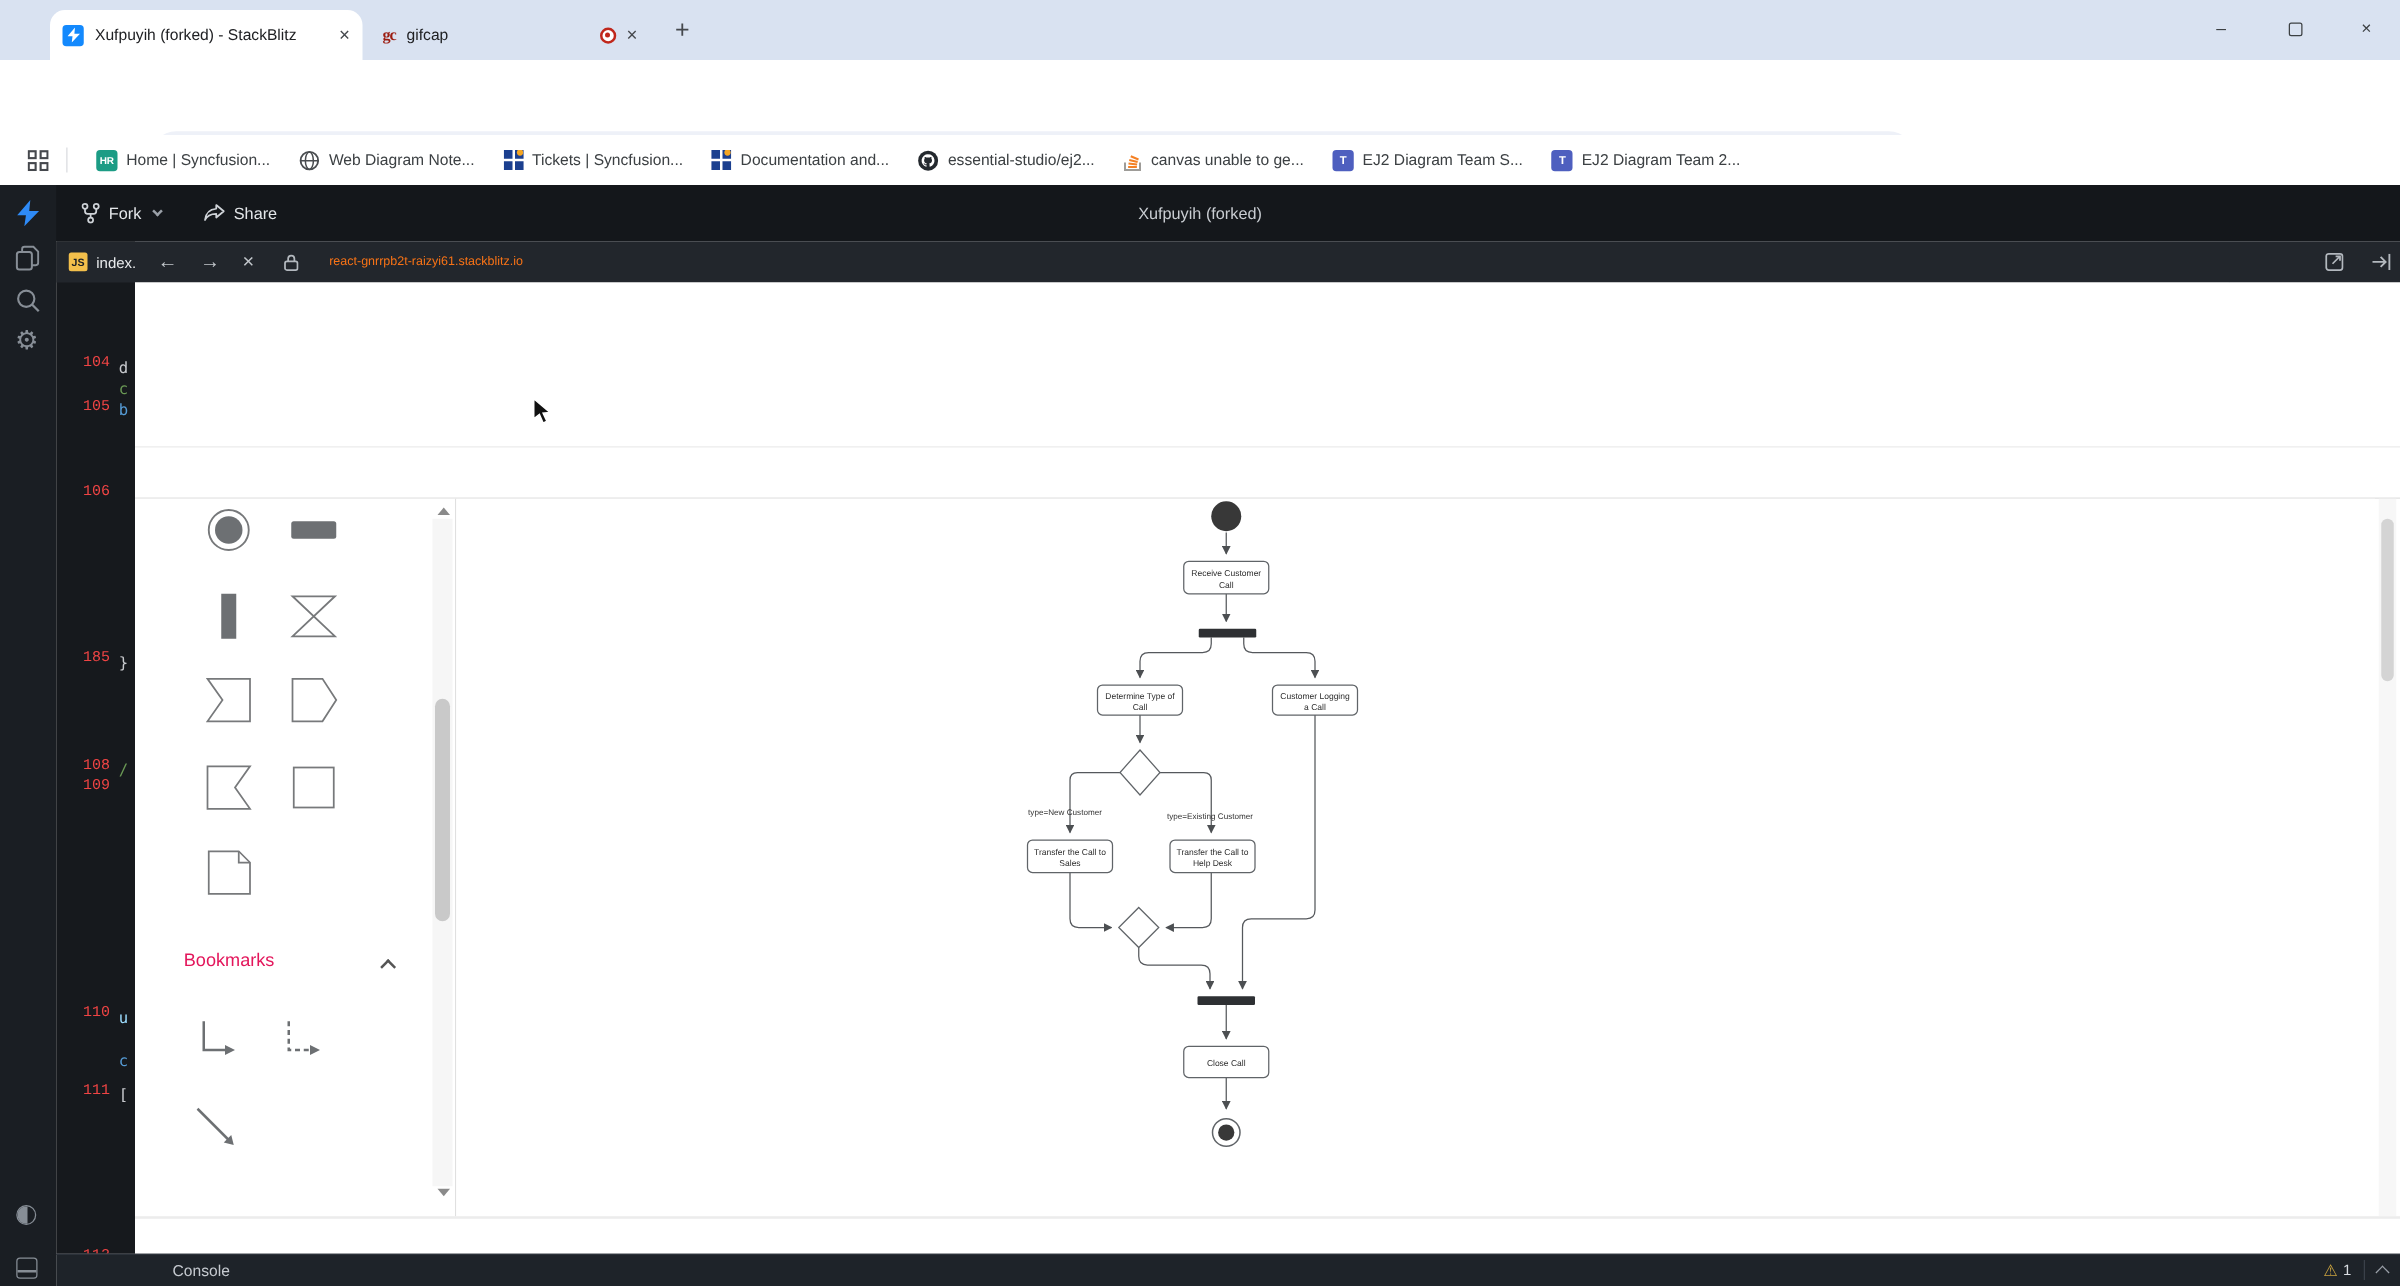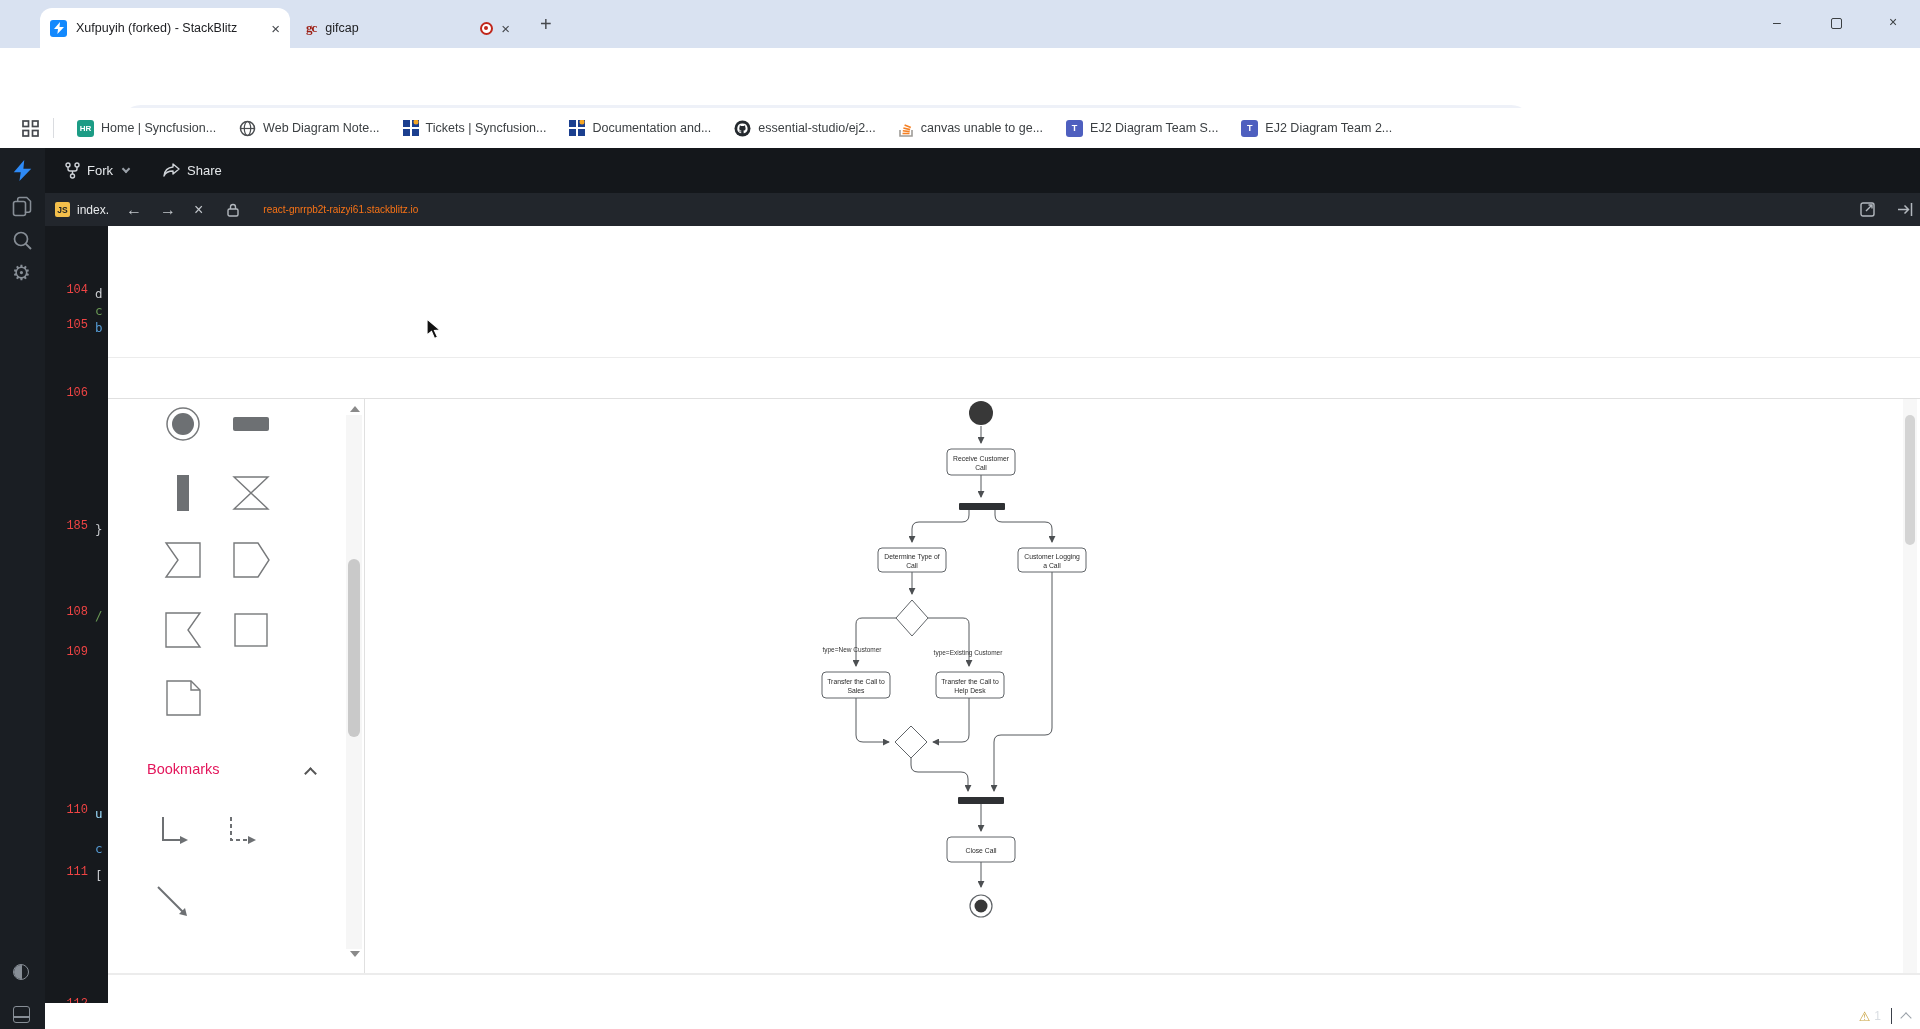--- a/index.html
+++ b/index.html
@@ -248,20 +248,21 @@
       <span style="font-size:16px; color:#45484d; cursor:pointer;">»</span>
       <div class="vsep" style="margin:0 14px;"></div>
       <svg width="17" height="15" viewBox="0 0 17 15">
         <path d="M1 2.5 h5 l1.5 2 h8.5 v9 H1 z" fill="none" stroke="#45484d" stroke-width="1.5"></path>
       </svg>
       <span class="lbl" style="margin-left:7px; font-size:12.5px; color:#3c4043; cursor:pointer;">All Bookmarks</span>
     </div>
   </div>
 
   <div id="sbheader" class="abs">
+    <div id="projecttitle">Xufpuyih (forked)</div>
     <div class="sbbtn" style="margin-left:65px;">
       <svg width="15" height="17" viewBox="0 0 15 17">
         <g fill="none" stroke="#cfd3d8" stroke-width="1.4">
           <circle cx="3" cy="3" r="2"></circle>
             <circle cx="12" cy="3" r="2"></circle>
             <circle cx="7.5" cy="14" r="2"></circle>
           <path d="M3 5 v2 a2 2 0 0 0 2 2 h5 a2 2 0 0 0 2 -2 V5 M7.5 9 v3"></path>
         </g>
       </svg>
       <span style="margin-left:7px;">Fork</span>
@@ -303,21 +304,21 @@
     <div id="filetab">
       <span class="jsbadge">JS</span>
       <span id="filetabname">index.js</span>
     </div>
     <div>
       <span class="ln" style="top:90px;">104</span>
       <span class="ln" style="top:125px;">105</span>
       <span class="ln" style="top:193px;">106</span>
       <span class="ln" style="top:326px;">185</span>
       <span class="ln" style="top:412px;">108</span>
-      <span class="ln" style="top:452px;">109</span>
+      <span class="ln" style="top:428px;">109</span>
       <span class="ln" style="top:610px;">110</span>
       <span class="ln" style="top:672px;">111</span>
       <span class="ln" style="top:760px;margin-top:44px;">112</span>
       <span class="cc gray" style="top:93px;">d</span>
       <span class="cc green" style="top:110px;">c</span>
       <span class="cc blue" style="top:127px;">b</span>
       <span class="cc gray" style="top:329px;">}</span>
       <span class="cc green" style="top:415px;">/</span>
       <span class="cc lblue" style="top:613px;">u</span>
       <span class="cc blue" style="top:648px;">c</span>
@@ -517,20 +518,23 @@
         <circle cx="981" cy="906" r="11" fill="#fff" stroke="#606468" stroke-width="1.2"></circle>
         <circle cx="981" cy="906" r="6.5" fill="#383838"></circle>
       </g>
     </svg>
   </div>
 
   <div id="canvvscroll" class="abs"></div>
   <div id="canvvthumb" class="abs"></div>
   <div id="canvhstrip" class="abs"></div>
 
+  <div id="consolebar" class="abs">
+    <span id="consolelbl">Console</span>
+  </div>
   <div id="consoleright">
     <span class="warnic">⚠</span>
     <span class="warncount">1</span>
     <span class="csep"></span>
     <span class="upchev"></span>
   </div>
 
   <svg class="abs" style="left:426px; top:318px;" width="16" height="22" viewBox="0 0 16 22">
     <polygon points="1,1 1,17 5.5,13.5 8.5,20.5 11.5,19 8.5,12.5 14,12" fill="#111" stroke="#fff" stroke-width="1.2"></polygon>
   </svg>

